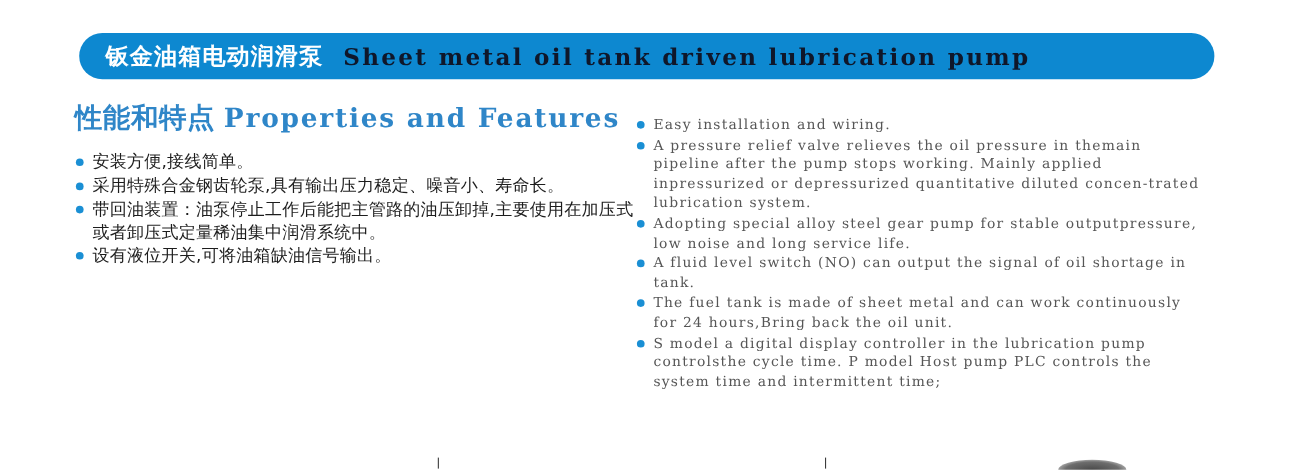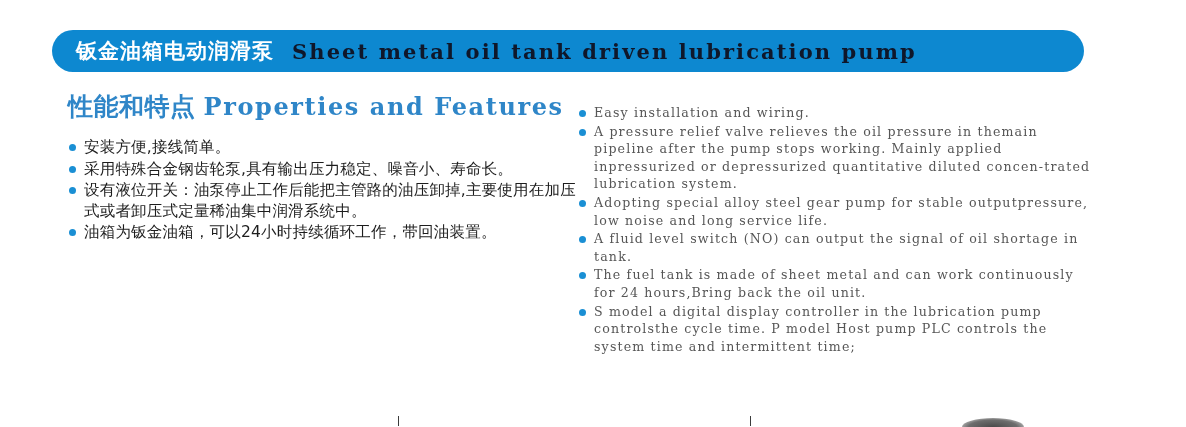--- a/index.html
+++ b/index.html
@@ -12,21 +12,21 @@
     height: 427px;
     position: relative;
     overflow: hidden;
     font-family: "Liberation Sans", sans-serif;
     -webkit-font-smoothing: antialiased;
   }
 
   
   .title-bar {
     position: absolute;
-    left: 52px;
+    left: 72px;
     top: 30px;
     width: 1032px;
     height: 42px;
     background: #0d88d0;
     border-radius: 21px;
     display: flex;
     align-items: center;
     box-sizing: border-box;
     padding-left: 24px;
     text-align: center;
@@ -151,22 +151,22 @@
 
 <div class="col-left">
 
   <div class="section-heading">
     <span class="heading-cn">性能和特点</span><span class="heading-en">Properties and Features</span>
   </div>
 
   <ul class="bullets list-cn">
     <li>安装方便,接线简单。</li>
     <li>采用特殊合金钢齿轮泵,具有输出压力稳定、噪音小、寿命长。</li>
-    <li>设有液位开关：油泵停止工作后能把主管路的油压卸掉,主要使用在加压式或者卸压式定量稀油集中润滑系统中。</li>
-    <li>油箱为钣金油箱，可以24小时持续循环工作，带回油装置。</li>
+    <li>带回油装置：油泵停止工作后能把主管路的油压卸掉,主要使用在加压式或者卸压式定量稀油集中润滑系统中。</li>
+    <li>设有液位开关,可将油箱缺油信号输出。</li>
   </ul>
 
 </div>
 
 <div class="col-right">
   <ul class="bullets list-en">
     <li>Easy installation and wiring.</li>
     <li>A pressure relief valve relieves the oil pressure in themain pipeline after the pump stops working. Mainly applied inpressurized or depressurized quantitative diluted concen-trated lubrication system.</li>
     <li>Adopting special alloy steel gear pump for stable outputpressure, low noise and long service life.</li>
     <li>A fluid level switch (NO) can output the signal of oil shortage in tank.</li>

